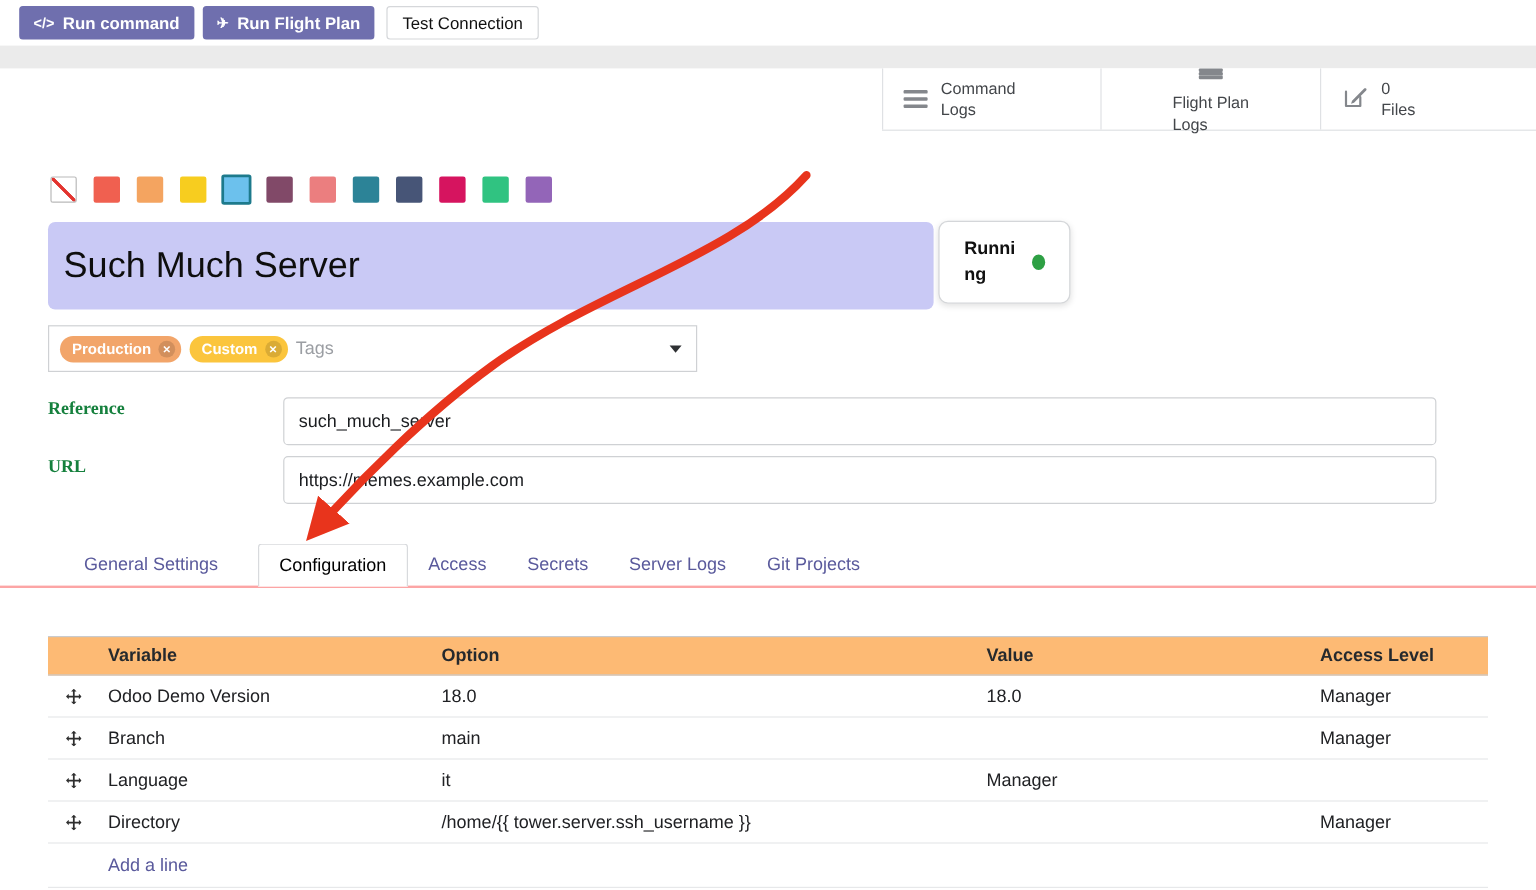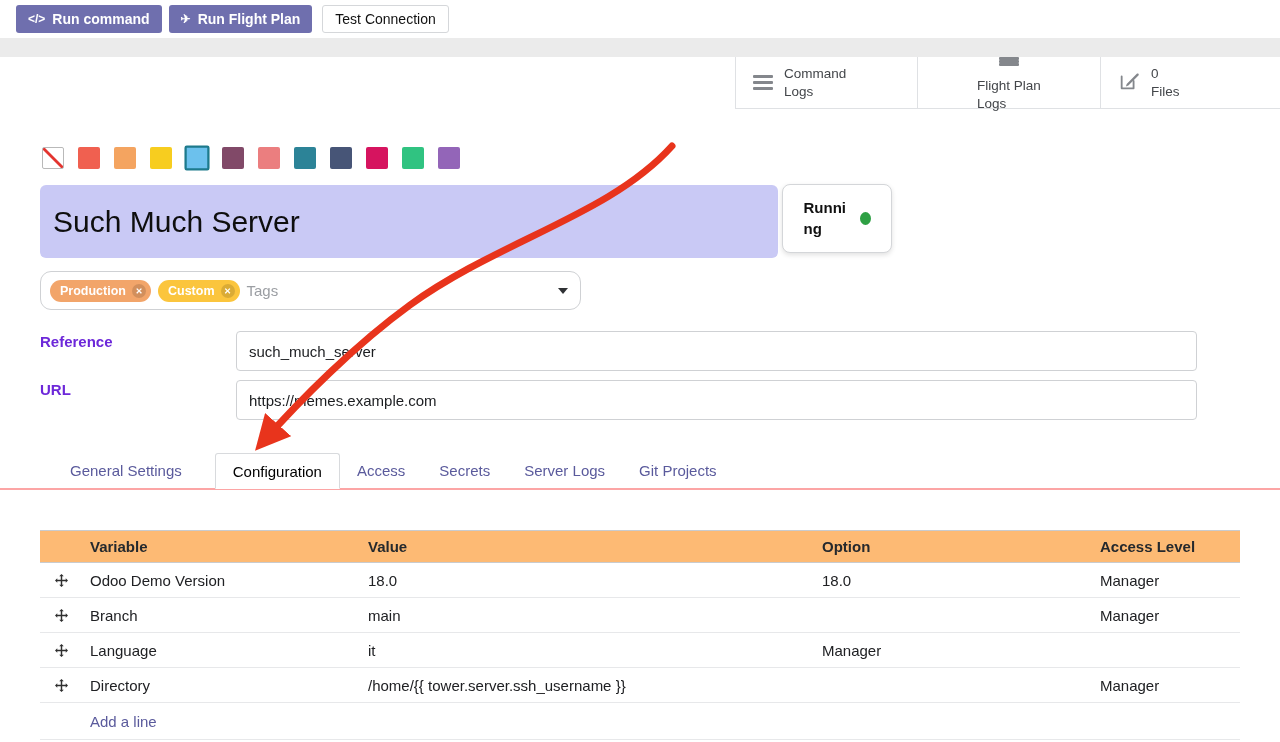--- a/index.html
+++ b/index.html
@@ -42,31 +42,31 @@
 
   
   .status-card{position:absolute;left:782px;top:184px;width:108px;height:67px;background:#fff;
       border:1px solid #d4d6d9;border-radius:8px;box-shadow:0 2px 5px rgba(0,0,0,.12);
       display:flex;align-items:center;justify-content:center;gap:9px;cursor:pointer;}
   .status-text{font-weight:700;font-size:15px;width:47px;line-height:1.35;word-break:break-all;color:#111;}
   .status-dot{width:11px;height:13px;border-radius:50%;background:var(--status-green,#2EA044);}
 
   
   .tags-box{position:absolute;left:40px;top:271px;width:541px;height:39px;border:1px solid #cfd1d4;
-      border-radius:11px;display:flex;align-items:center;gap:7px;padding:0 12px 0 9px;box-sizing:border-box;}
+      border-radius:0;display:flex;align-items:center;gap:7px;padding:0 12px 0 9px;box-sizing:border-box;}
   .pill{height:22px;border-radius:11px;color:#fff;font-weight:700;font-size:12.5px;
       display:inline-flex;align-items:center;gap:6px;padding:0 5px 0 10px;cursor:pointer;}
   .pill-x{width:14px;height:14px;border-radius:50%;background:rgba(0,0,0,.13);color:#fff;
       font-size:8.5px;display:flex;align-items:center;justify-content:center;font-weight:700;cursor:pointer;}
   .tags-ph{color:#9b9ea3;font-size:15px;}
   .caret{margin-left:auto;width:0;height:0;border-left:5px solid transparent;
       border-right:5px solid transparent;border-top:6px solid #2f3134;cursor:pointer;}
 
   
-  .flabel{position:absolute;left:40px;font-weight:700;font-size:15px;color:#6d28d9;}
+  .flabel{position:absolute;left:40px;font-weight:700;font-size:15px;color:#15803d;font-family:Liberation Serif, serif;}
   .finput{position:absolute;left:236px;width:961px;height:40px;border:1px solid #cfd1d4;border-radius:4px;
       box-sizing:border-box;font-size:15px;color:#1b1d20;padding:0 12px;outline:none;
       font-family:"Liberation Sans",sans-serif;background:#fff;}
 
   
   .tabbar{position:absolute;left:0;right:0;top:453px;height:35px;display:flex;align-items:stretch;
       padding-left:53px;border-bottom:2px solid #fca5a5;box-sizing:content-box;}
   .tab{padding:0 17px;line-height:35px;font-size:15px;color:var(--link,#5A5A9C);cursor:pointer;white-space:nowrap;}
   .tab.active{background:#fff;color:#000;border:1px solid #d8dadd;border-bottom:1px solid #fff;
       margin-bottom:-1px;border-radius:3px 3px 0 0;margin-left:16px;}
@@ -193,22 +193,22 @@
       <div class="tab">Access</div>
       <div class="tab">Secrets</div>
       <div class="tab">Server Logs</div>
       <div class="tab">Git Projects</div>
     </div>
 
   <div class="tablewrap">
     <div class="thead">
       <div class="tcell"></div>
       <div class="tcell">Variable</div>
+      <div class="tcell">Option</div>
       <div class="tcell">Value</div>
-      <div class="tcell">Option</div>
       <div class="tcell">Access Level</div>
     </div>
     <div>
         <div class="trow">
           <div class="tcell handle">
             <svg width="13" height="13" viewBox="0 0 16 16">
               <path fill="#2f2f2f" d="M8 0 L10.8 2.8 H8.9 V7.1 H13.2 V5.2 L16 8 L13.2 10.8 V8.9 H8.9 V13.2 H10.8 L8 16 L5.2 13.2 H7.1 V8.9 H2.8 V10.8 L0 8 L2.8 5.2 V7.1 H7.1 V2.8 H5.2 Z"></path>
             </svg>
           </div>
           <div class="tcell">Odoo Demo Version</div>

